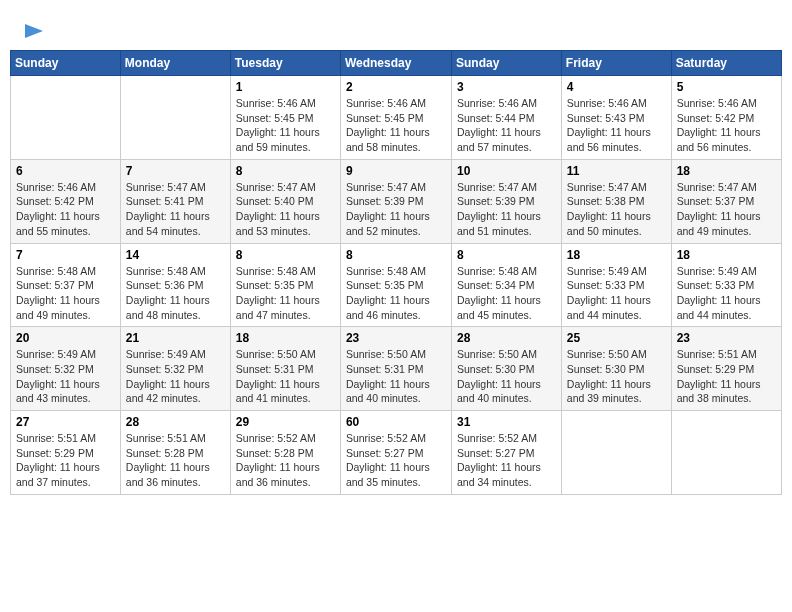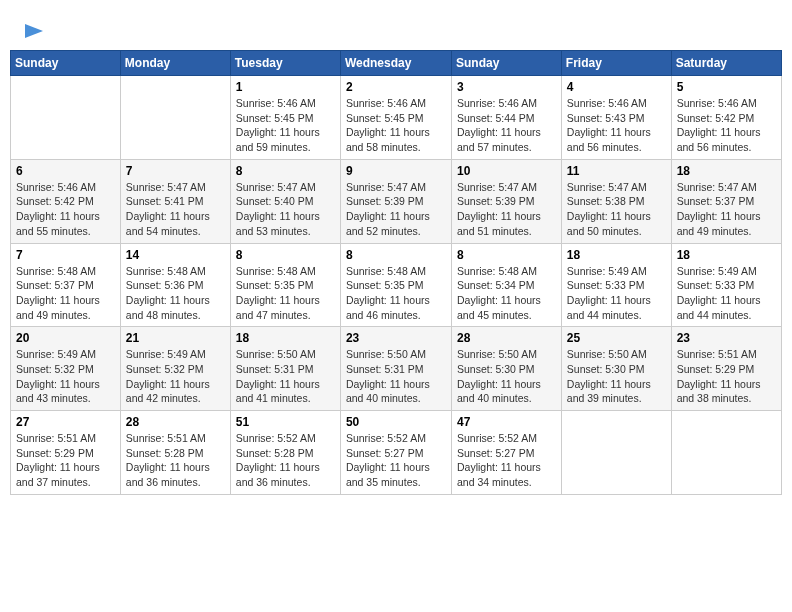--- a/index.html
+++ b/index.html
@@ -281,33 +281,33 @@
 Sunset: 5:29 PM
 Daylight: 11 hours and 37 minutes.</div>
         </td>
         <td>
           <span class="day-num">28</span>
           <div class="cell-text" style="white-space: pre-line;">Sunrise: 5:51 AM
 Sunset: 5:28 PM
 Daylight: 11 hours and 36 minutes.</div>
         </td>
         <td>
-          <span class="day-num">51</span>
+          <span class="day-num">29</span>
           <div class="cell-text" style="white-space: pre-line;">Sunrise: 5:52 AM
 Sunset: 5:28 PM
 Daylight: 11 hours and 36 minutes.</div>
         </td>
         <td>
-          <span class="day-num">50</span>
+          <span class="day-num">60</span>
           <div class="cell-text" style="white-space: pre-line;">Sunrise: 5:52 AM
 Sunset: 5:27 PM
 Daylight: 11 hours and 35 minutes.</div>
         </td>
         <td>
-          <span class="day-num">47</span>
+          <span class="day-num">31</span>
           <div class="cell-text" style="white-space: pre-line;">Sunrise: 5:52 AM
 Sunset: 5:27 PM
 Daylight: 11 hours and 34 minutes.</div>
         </td>
         <td class="empty-cell"></td>
         <td class="empty-cell"></td>
       </tr>
     </tbody>
 </table>
 

